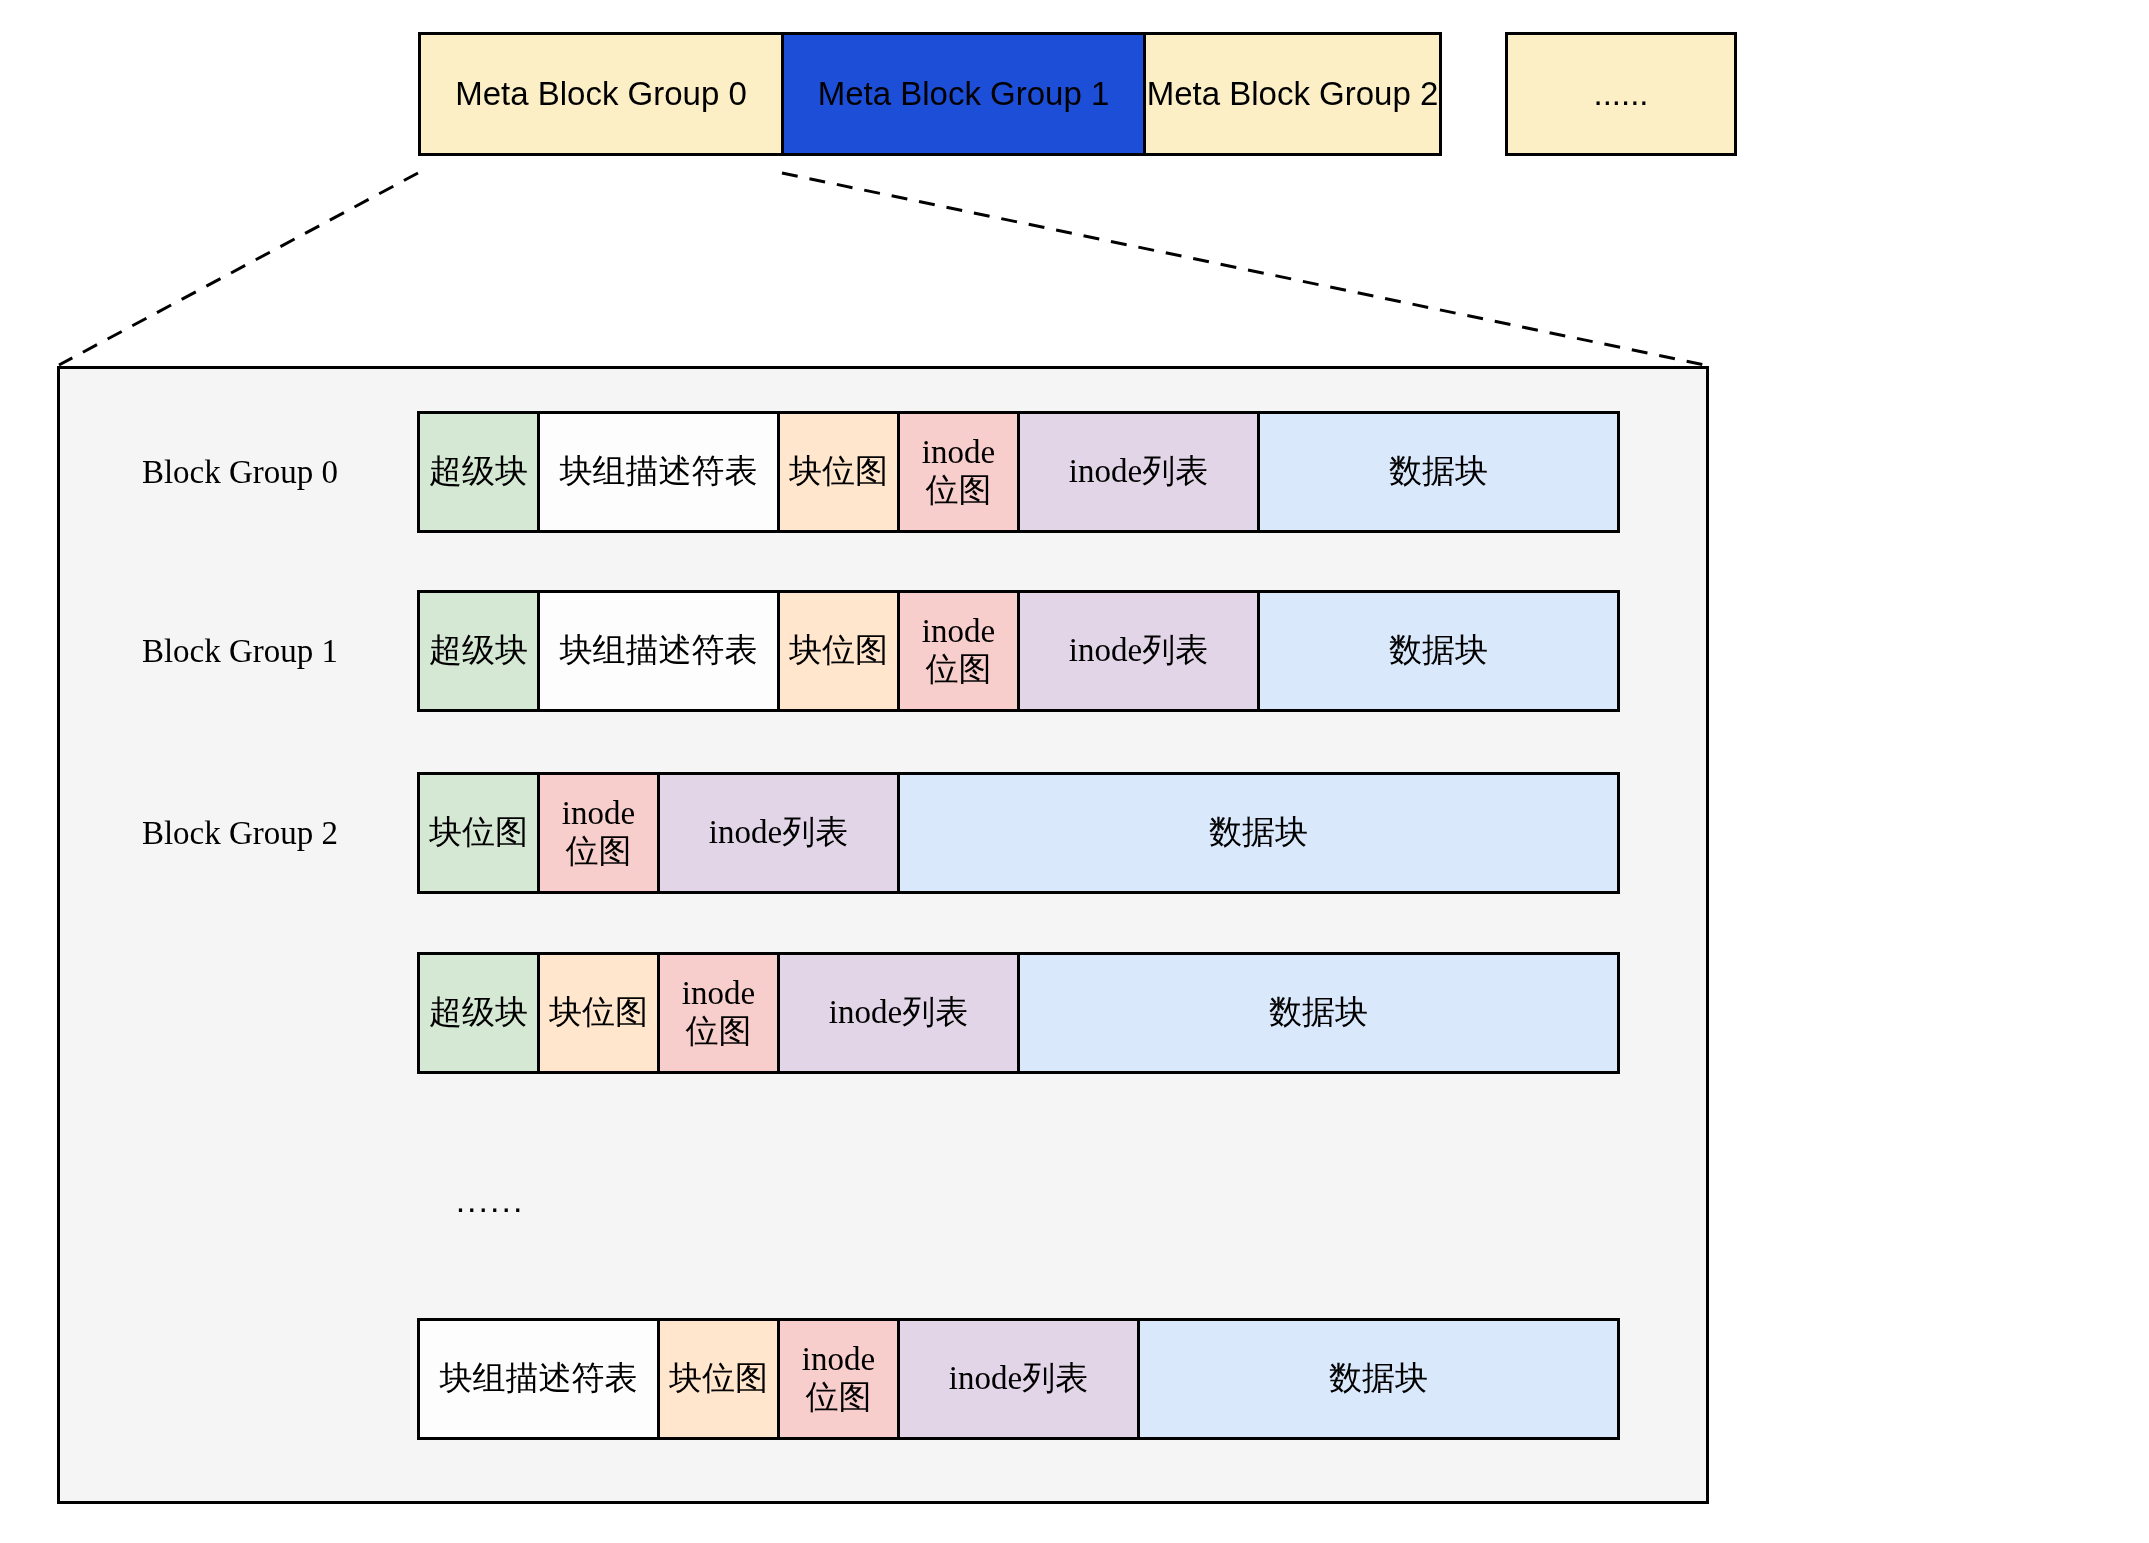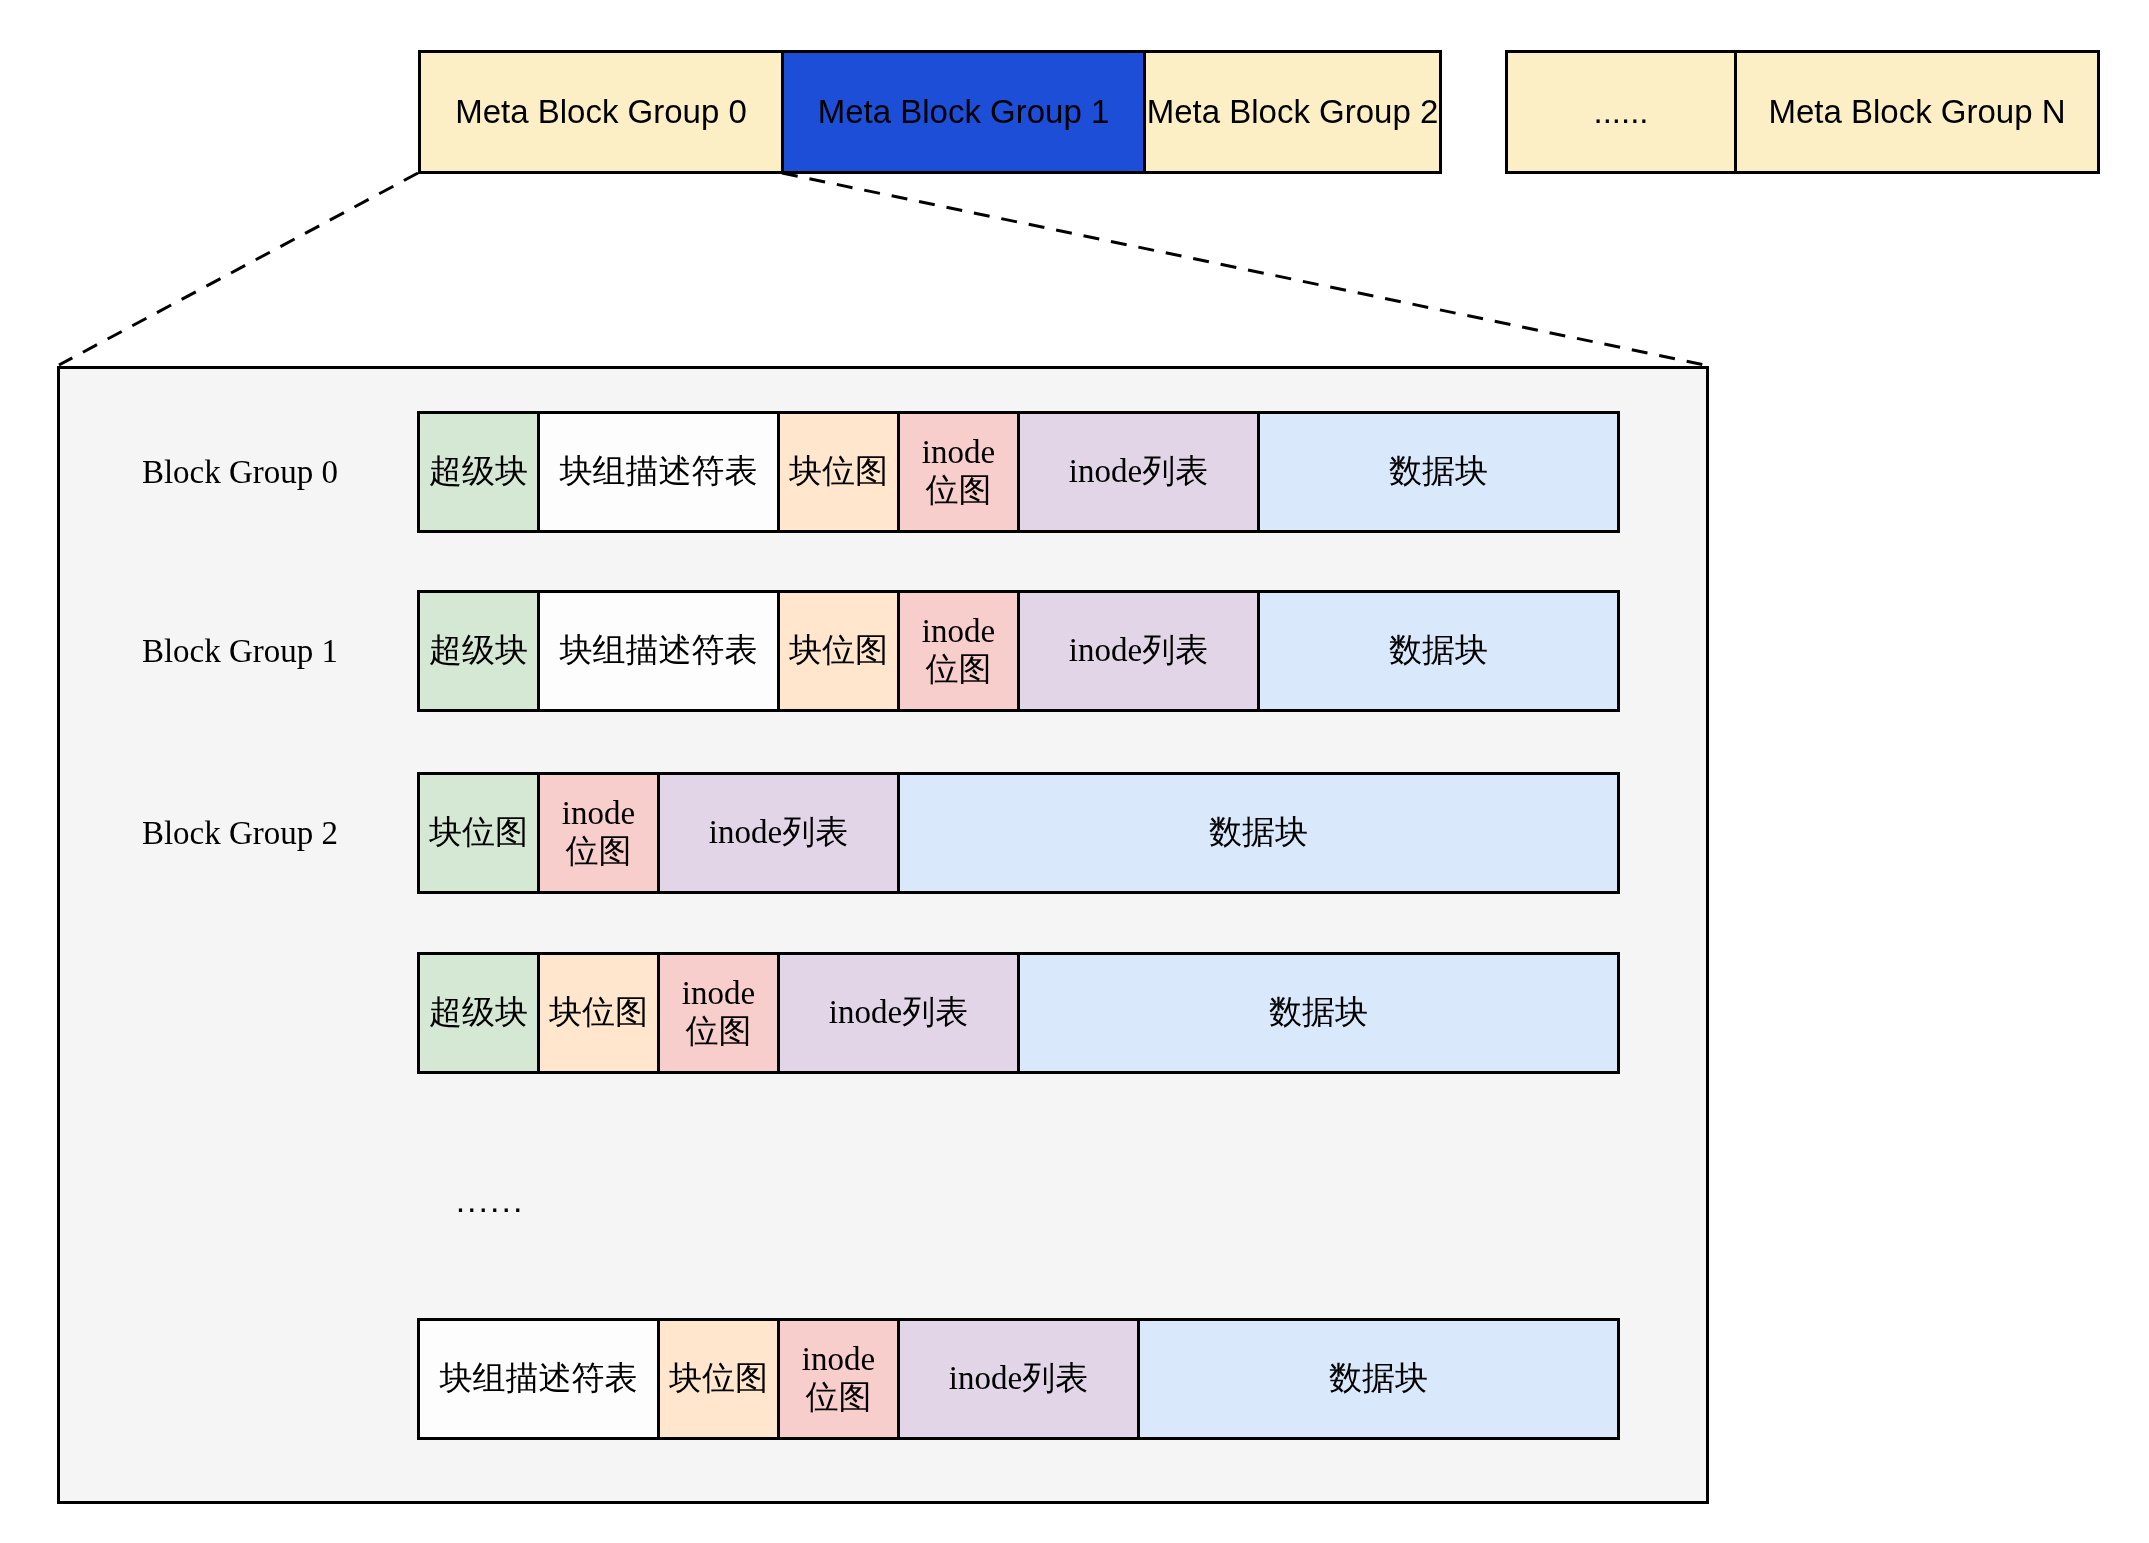--- a/index.html
+++ b/index.html
@@ -18,21 +18,21 @@
     border: 3px solid #000000;
     display: flex;
     align-items: center;
     justify-content: center;
     text-align: center;
     font-size: 33px;
     line-height: 1.15;
     white-space: pre-line;
   }
   .meta-cell {
-    top: 50px;
+    top: 32px;
     height: 124px;
   }
   .panel {
     position: absolute;
     left: 57px;
     top: 366px;
     width: 1652px;
     height: 1138px;
     box-sizing: border-box;
     border: 3px solid #000000;
@@ -76,21 +76,20 @@
 </style>
 </head>
 <body>
 
 <div id="canvas">
 
   <div class="cell meta-cell" style="left: 418px; width: 366px; background-color: rgb(252, 239, 198);">Meta Block Group 0</div>
   <div class="cell meta-cell" style="left: 781px; width: 365px; background-color: #1d4ed8;">Meta Block Group 1</div>
   <div class="cell meta-cell" style="left: 1143px; width: 299px; background-color: rgb(252, 239, 198);">Meta Block Group 2</div>
   <div class="cell meta-cell" style="left: 1505px; width: 232px; background-color: rgb(252, 239, 198);">......</div>
-  <div class="cell meta-cell" style="left: 1734px; width: 366px; background-color: rgb(252, 239, 198);">Meta Block Group N</div>
 
   <svg id="connector-lines" width="2149" height="1543" viewBox="0 0 2149 1543">
     <line x1="418" y1="173" x2="59" y2="365" stroke="#000000" stroke-width="3" stroke-dasharray="16 12"></line>
     <line x1="782" y1="173" x2="1705" y2="365" stroke="#000000" stroke-width="3" stroke-dasharray="16 12"></line>
   </svg>
 
   <div class="panel" style="background-color: rgb(245, 245, 245);"></div>
 
   <div class="bg-row" style="top:411px;">
     <div class="row-label">Block Group 0</div>

